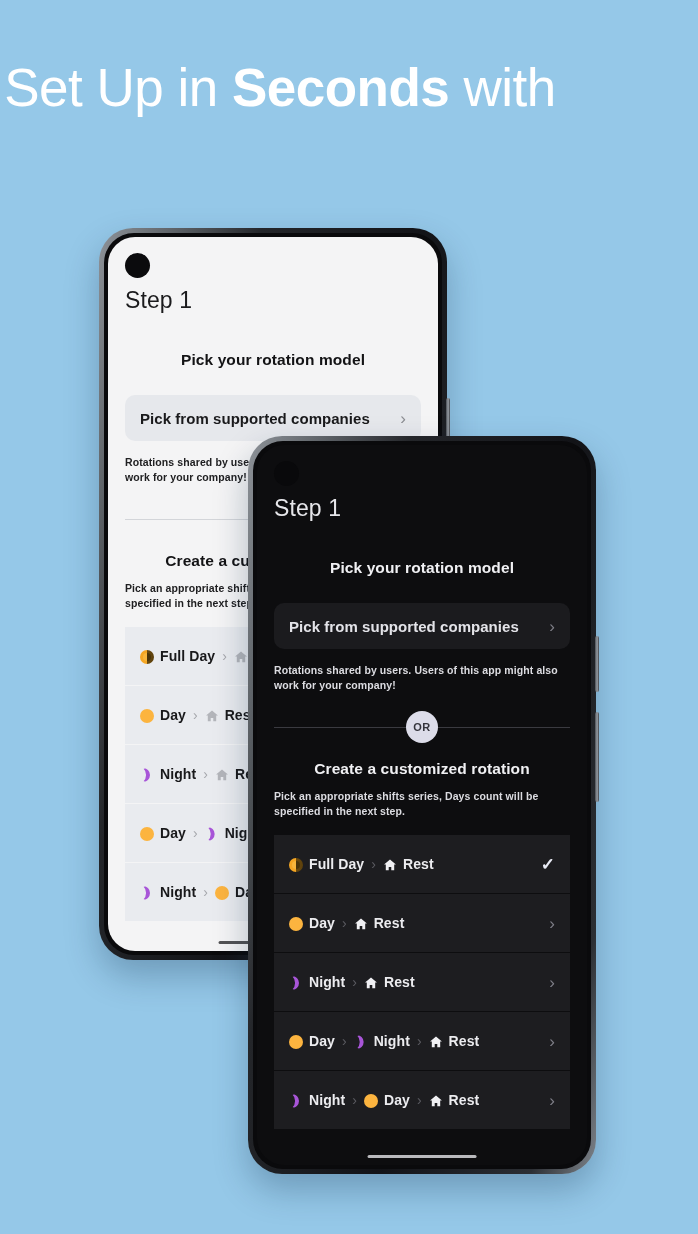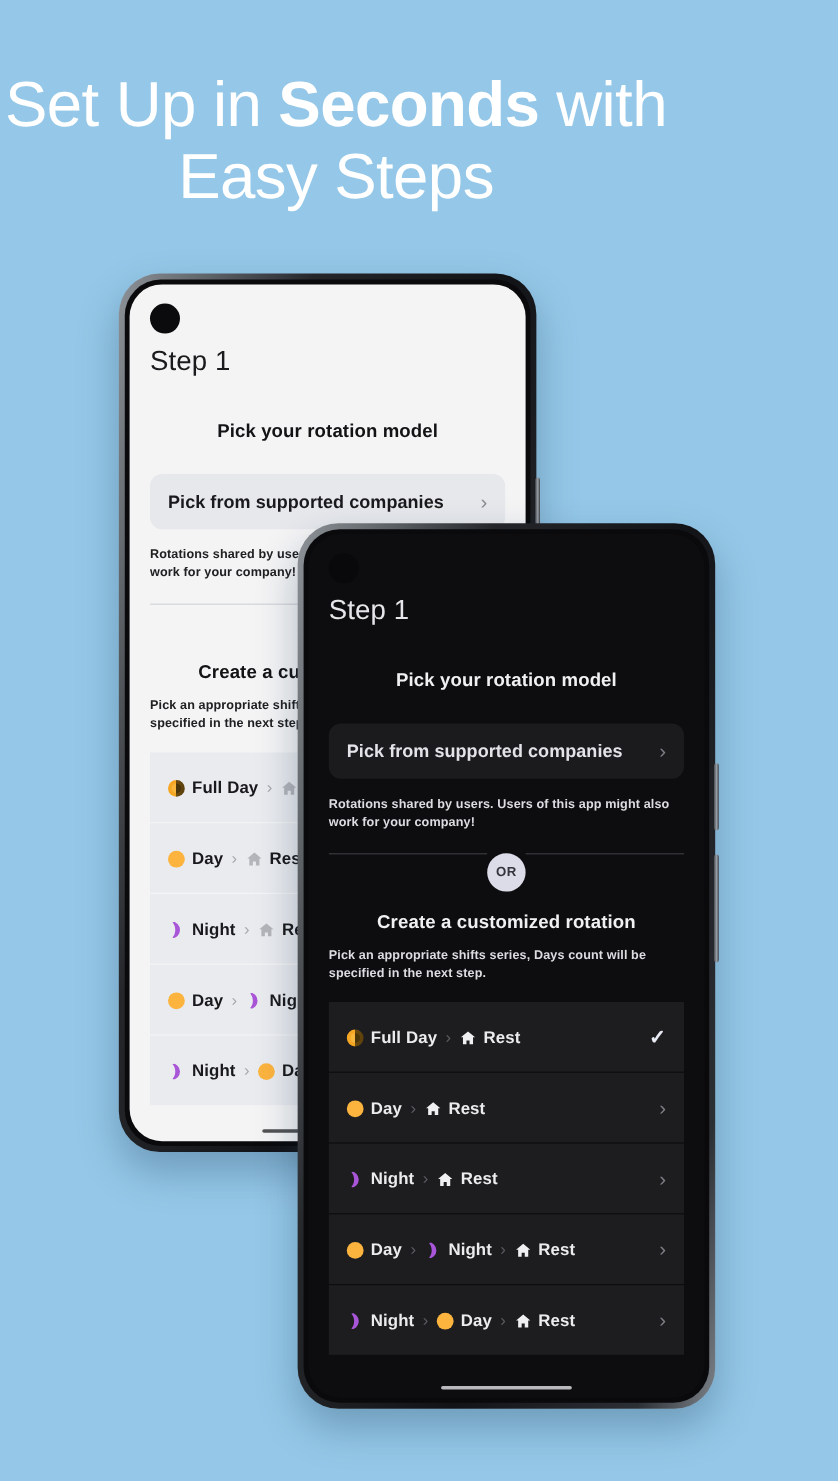--- a/index.html
+++ b/index.html
@@ -133,20 +133,21 @@
   .pick-card-label { font-size: 15px; font-weight: 600; letter-spacing: 0.05px; }
   .note {
     font-size: 10.5px;
     font-weight: 700;
     line-height: 15px;
     letter-spacing: 0.1px;
   }
 
   .or-row {
     display: flex;
+    align-items: center;
     gap: 0;
     margin-top: 18px;
   }
   .or-line { flex: 1; height: 1px; }
   .or-badge {
     width: 32px; height: 32px;
     border-radius: 50%;
     display: flex; align-items: center; justify-content: center;
     font-size: 11px; font-weight: 700;
     letter-spacing: 0.4px;
@@ -224,21 +225,20 @@
   .t-dark .punch-hole { background: #09090b; }
   .t-dark .gesture-bar { background: #d8d8dc; opacity: .85; }
   .t-dark .ic-rest svg path { fill: #f0f0f3; }
   .t-light .ic-rest svg path { fill: #b3b5ba; }
 </style>
 </head>
 <body>
 
 <div class="headline">
   <span class="hl-line"><span>Set Up in </span><span class="hl-strong">Seconds</span><span> with</span></span>
-  <span class="hl-line">Easy Steps</span>
 </div>
 
 <div class="phone" id="phone-light">
   <div class="side-btn" style="top:170px;height:52px;"></div>
   <div class="side-btn" style="top:240px;height:86px;"></div>
   <div class="phone-inner">
     <div class="screen t-light">
       <div class="punch-hole" style="left:17px;top:16px;width:25px;height:25px;"></div>
       <div class="app">
         <div class="step-title">Step 1</div>

